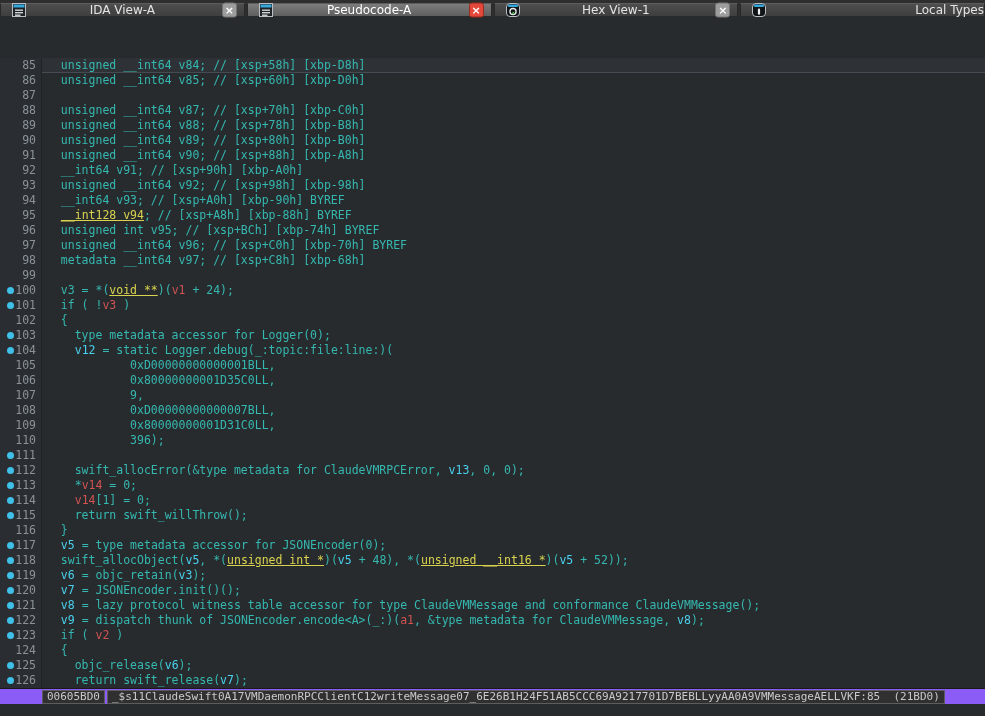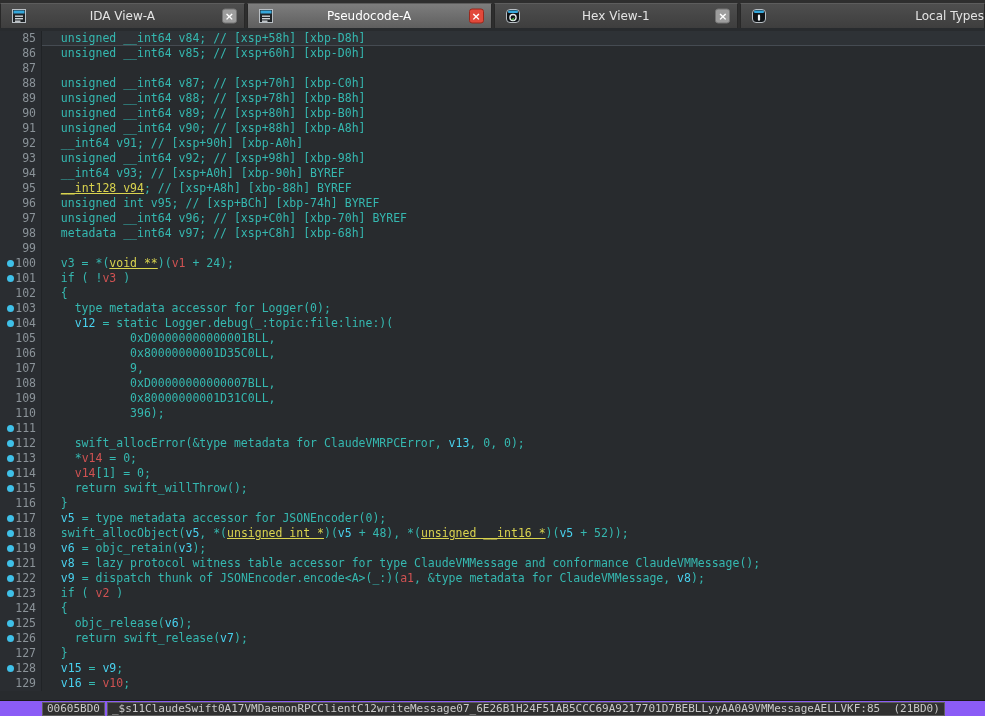--- a/index.html
+++ b/index.html
@@ -1,38 +1,38 @@
 <!DOCTYPE html>
 <html><head>
 <meta charset="utf-8">
 <style>
   html,body{margin:0;padding:0;background:#1f2124;}
   .window{width:985px;height:716px;position:relative;overflow:hidden;background:#282b2e;
           font-family:"DejaVu Sans",sans-serif;}
 
   
-  .tabbar{height:28px;background:#2e2e2e;display:flex;box-sizing:border-box;padding-top:3px;}
+  .tabbar{height:16px;background:#2e2e2e;display:flex;box-sizing:border-box;padding-top:3px;}
   .tab{flex:1;position:relative;display:flex;align-items:center;justify-content:center;
        background:linear-gradient(#4e4e4e,#3e3e3e);margin-right:2px;
        border:1px solid #282828;border-bottom:none;border-top-color:#5d5d5d;
        color:#e4e4e4;font-size:12px;cursor:default;box-sizing:border-box;}
   .tab:last-child{margin-right:0;justify-content:flex-end;}
   .tab.active{background:linear-gradient(#7d7d7d,#5f5f5f);color:#ffffff;}
   .ticon{position:absolute;left:10px;top:50%;transform:translateY(-50%);width:16px;height:16px;}
   .tlabel{pointer-events:none;}
   .closebtn{position:absolute;right:7px;top:50%;transform:translateY(-50%);
             width:15px;height:15px;border-radius:3px;background:#9d9d9d;border:1px solid #747474;
             color:#fff;font-size:11px;line-height:13px;text-align:center;font-weight:bold;box-sizing:border-box;}
   .closebtn.red{background:#e2493b;border-color:#99281d;}
 
   
   .code{height:672px;background:#282b2e;overflow:hidden;box-sizing:border-box;padding-top:3px;
         font-family:"DejaVu Sans Mono",monospace;font-size:11.5px;}
   .row{height:15px;line-height:15px;white-space:pre;display:flex;}
-  .row.cur{background:#2e3236;box-shadow:inset 0 -1px 0 #454b52;}
+  .row.cur{background:#2e3236;box-shadow:inset 0 -1px 0 #454b52;margin-top:39px;}
   .gut{flex:0 0 42px;width:42px;text-align:right;padding-right:5px;box-sizing:border-box;
        color:#8b9399;background:#2a2d31;border-right:1px solid #202326;position:relative;}
   .bullet{position:absolute;left:7px;top:4px;width:7px;height:7px;border-radius:50%;background:#3fc0e8;}
   .txt{padding-left:5px;text-align:center;}
   .sd{color:#35b8b0;}
   .sv{color:#49d2ef;}
   .sr{color:#d05252;}
   .sk{color:#d9d34f;text-decoration:underline;}
 
   
@@ -132,20 +132,21 @@
       <div class="row"><span class="gut"><span>110</span></span><span class="txt"><span class="sd">            396);</span></span></div>
       <div class="row"><span class="gut"><span class="bullet"></span><span>111</span></span></div>
       <div class="row"><span class="gut"><span class="bullet"></span><span>112</span></span><span class="txt"><span class="sd">    swift_allocError(&amp;type metadata for ClaudeVMRPCError, </span><span class="sv">v13</span><span class="sd">, 0, 0);</span></span></div>
       <div class="row"><span class="gut"><span class="bullet"></span><span>113</span></span><span class="txt"><span class="sd">    *</span><span class="sr">v14</span><span class="sd"> = 0;</span></span></div>
       <div class="row"><span class="gut"><span class="bullet"></span><span>114</span></span><span class="txt"><span class="sd">    </span><span class="sr">v14</span><span class="sd">[1] = 0;</span></span></div>
       <div class="row"><span class="gut"><span class="bullet"></span><span>115</span></span><span class="txt"><span class="sd">    return swift_willThrow();</span></span></div>
       <div class="row"><span class="gut"><span>116</span></span><span class="txt"><span class="sd">  }</span></span></div>
       <div class="row"><span class="gut"><span class="bullet"></span><span>117</span></span><span class="txt"><span class="sd">  </span><span class="sv">v5</span><span class="sd"> = type metadata accessor for JSONEncoder(0);</span></span></div>
       <div class="row"><span class="gut"><span class="bullet"></span><span>118</span></span><span class="txt"><span class="sd">  swift_allocObject(</span><span class="sv">v5</span><span class="sd">, *(</span><span class="sk">unsigned int *</span><span class="sd">)(</span><span class="sv">v5</span><span class="sd"> + 48), *(</span><span class="sk">unsigned __int16 *</span><span class="sd">)(</span><span class="sv">v5</span><span class="sd"> + 52));</span></span></div>
       <div class="row"><span class="gut"><span class="bullet"></span><span>119</span></span><span class="txt"><span class="sd">  </span><span class="sv">v6</span><span class="sd"> = objc_retain(</span><span class="sv">v3</span><span class="sd">);</span></span></div>
+      <div class="row"><span class="gut"><span class="bullet"></span><span>120</span></span><span class="txt"><span class="sd">  </span><span class="sv">v7</span><span class="sd"> = JSONEncoder.init()();</span></span></div>
       <div class="row"><span class="gut"><span class="bullet"></span><span>121</span></span><span class="txt"><span class="sd">  </span><span class="sv">v8</span><span class="sd"> = lazy protocol witness table accessor for type ClaudeVMMessage and conformance ClaudeVMMessage();</span></span></div>
       <div class="row"><span class="gut"><span class="bullet"></span><span>122</span></span><span class="txt"><span class="sd">  </span><span class="sv">v9</span><span class="sd"> = dispatch thunk of JSONEncoder.encode&lt;A&gt;(_:)(</span><span class="sr">a1</span><span class="sd">, &amp;type metadata for ClaudeVMMessage, </span><span class="sv">v8</span><span class="sd">);</span></span></div>
       <div class="row"><span class="gut"><span class="bullet"></span><span>123</span></span><span class="txt"><span class="sd">  if ( </span><span class="sr">v2</span><span class="sd"> )</span></span></div>
       <div class="row"><span class="gut"><span>124</span></span><span class="txt"><span class="sd">  {</span></span></div>
       <div class="row"><span class="gut"><span class="bullet"></span><span>125</span></span><span class="txt"><span class="sd">    objc_release(</span><span class="sv">v6</span><span class="sd">);</span></span></div>
       <div class="row"><span class="gut"><span class="bullet"></span><span>126</span></span><span class="txt"><span class="sd">    return swift_release(</span><span class="sv">v7</span><span class="sd">);</span></span></div>
       <div class="row"><span class="gut"><span>127</span></span><span class="txt"><span class="sd">  }</span></span></div>
       <div class="row"><span class="gut"><span class="bullet"></span><span>128</span></span><span class="txt"><span class="sd">  </span><span class="sv">v15</span><span class="sd"> = </span><span class="sv">v9</span><span class="sd">;</span></span></div>
       <div class="row"><span class="gut"><span>129</span></span><span class="txt"><span class="sd">  </span><span class="sv">v16</span><span class="sd"> = </span><span class="sr">v10</span><span class="sd">;</span></span></div>
     </div>

